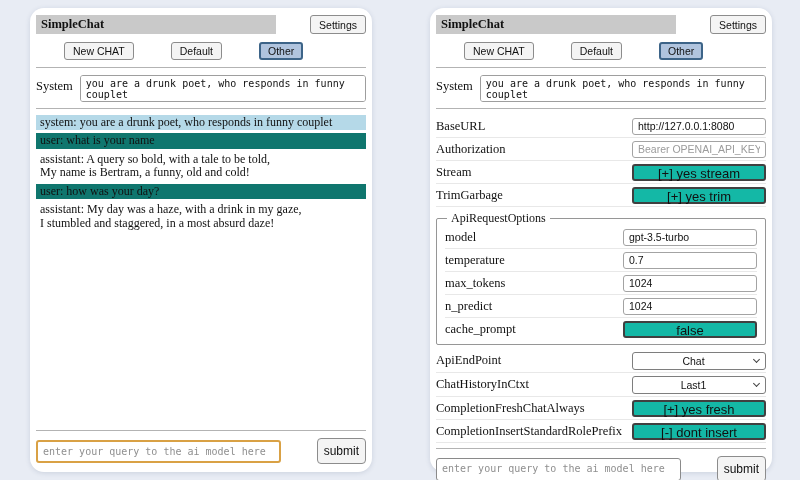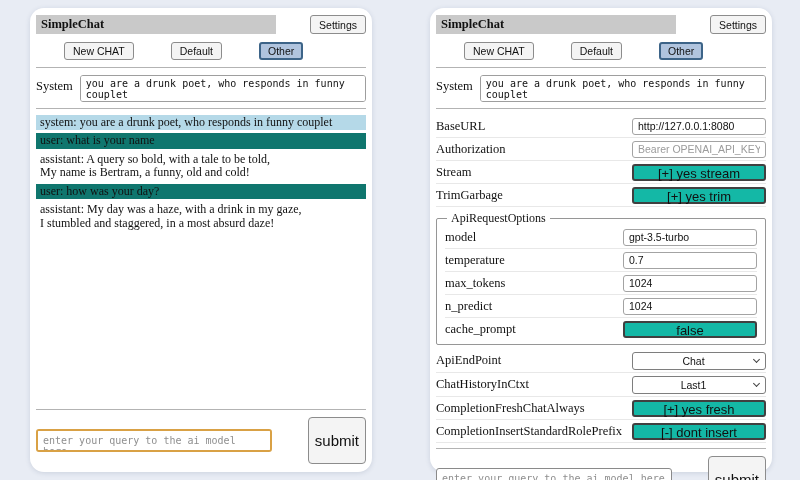--- a/index.html
+++ b/index.html
@@ -35,21 +35,21 @@
   .m-assistant { background:#ffffff; }
 
   .spacer { flex:1; }
 
   .queryrow { display:flex; gap:8px; align-items:center; margin-top:2px; }
   .query { flex:1; height:23px; resize:none; font-family:"DejaVu Sans Mono",monospace; font-size:10px;
            padding:4px 5px; color:#444; border-radius:3px; outline:none; }
   .query.focused { border:2px solid #d9a145; }
   .query.normal  { border:1px solid #8a8a8a; }
   .query::placeholder { color:#8f8f8f; }
-  .submit { padding:14px 6px; font-size:15px; border-radius:4px; }
+  .submit { padding:5px 6px; font-size:12px; border-radius:4px; }
 
   .settingslist { margin-top:1px; }
   .srow { display:flex; align-items:center; padding:2.5px 0; border-bottom:1px solid #e8e8e8; }
   .slabel { flex:1; font-size:12.5px; }
   .sctl { width:134px; }
   .sinput { border:1px solid #a3a3a3; border-radius:3px; font-family:"Liberation Sans",sans-serif;
             font-size:10.5px; padding:2px 5px; height:17px; color:#111; outline:none; }
   .sinput::placeholder { color:#9b9b9b; }
   .sbtn { background:#14b8a6; border:2px solid #404040; border-radius:3px;
           font-family:"Liberation Sans",sans-serif; font-size:13px; height:17px; padding:0 4px;

